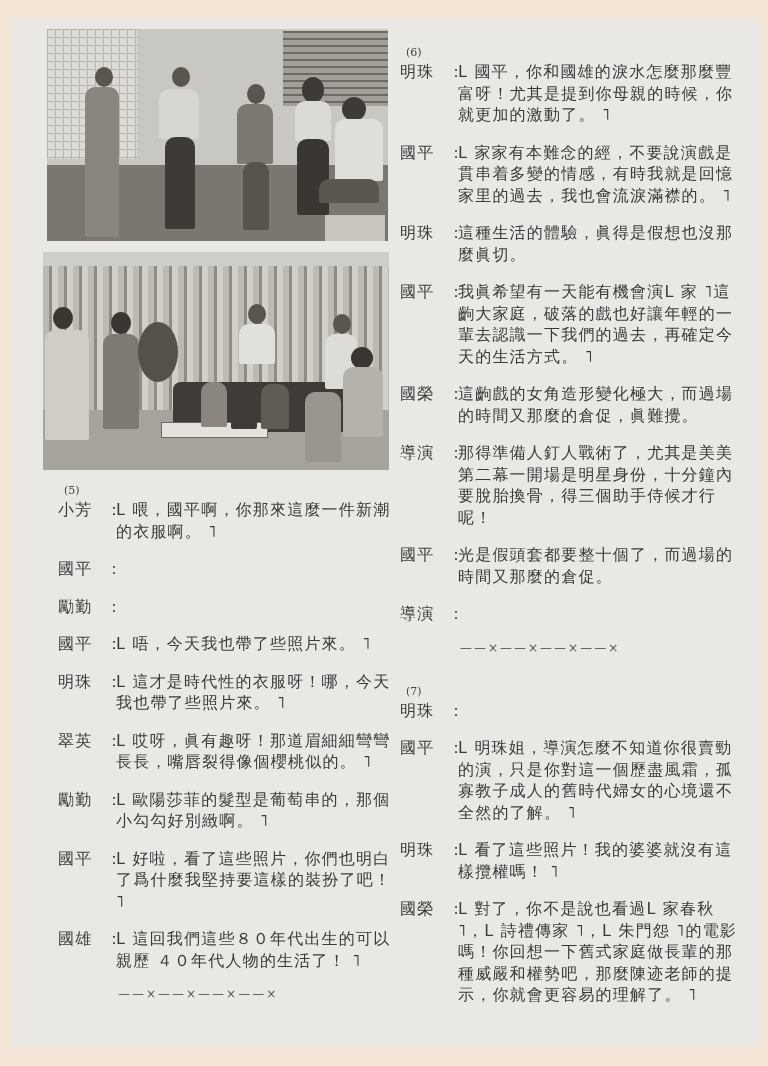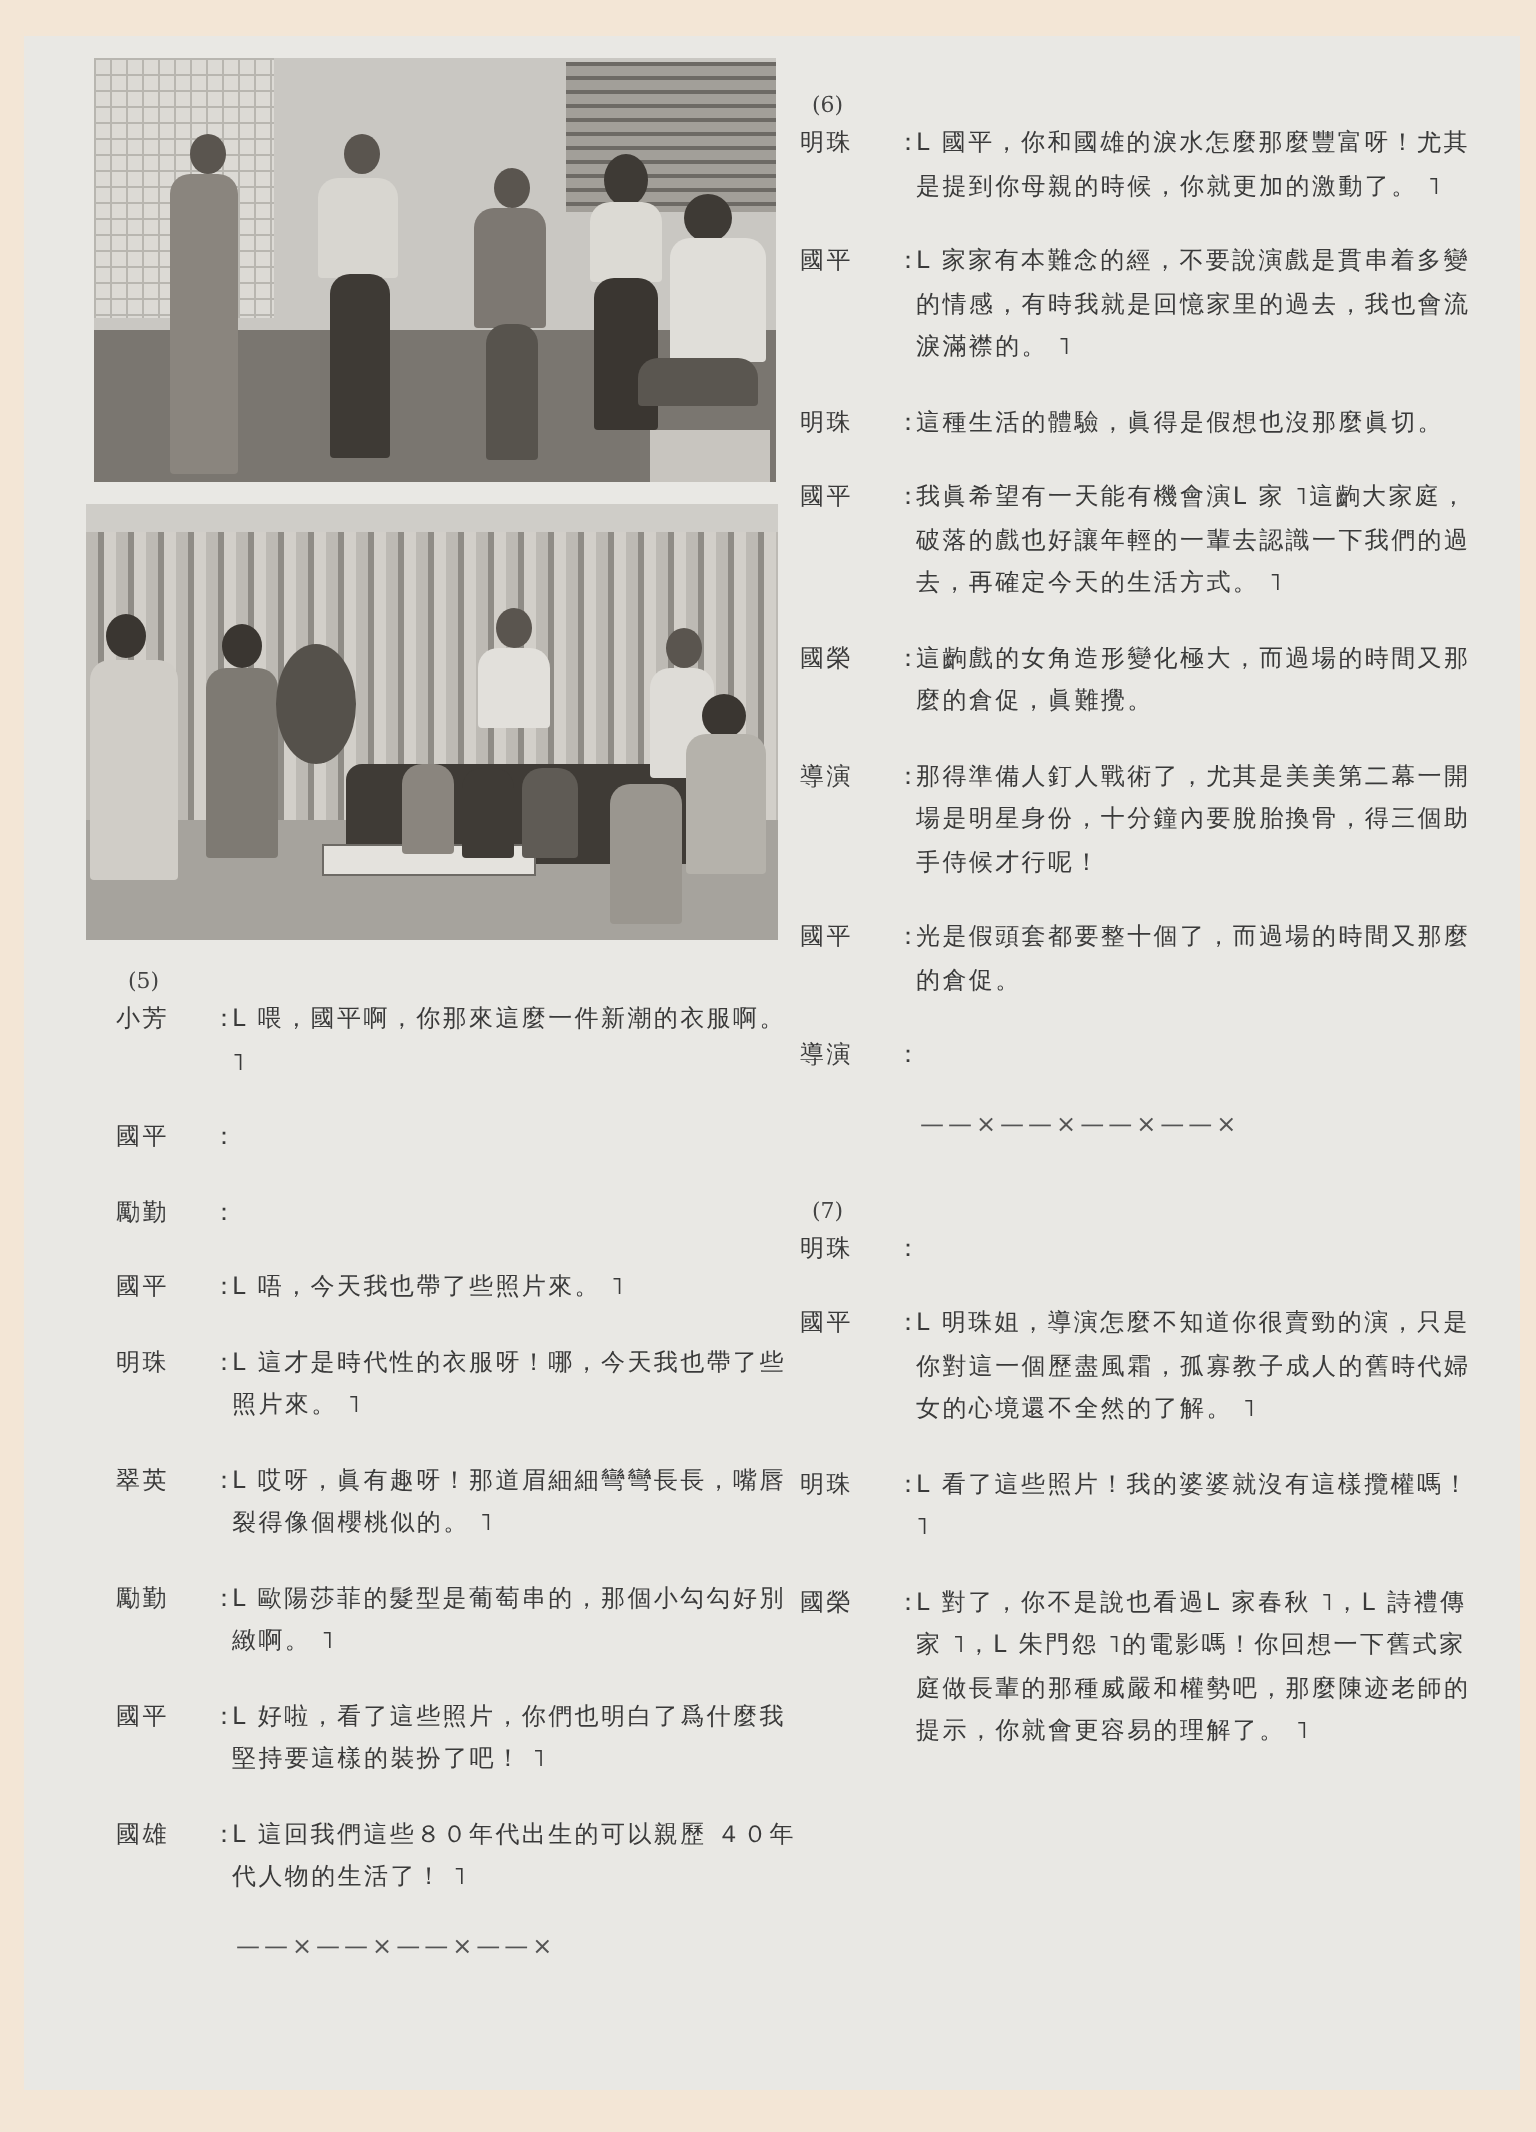--- a/index.html
+++ b/index.html
@@ -39,21 +39,21 @@
   .p2-top { position:absolute; left:0; top:0; width:100%; height:14px; background:#cfcdc8; }
   .p2-floor { position:absolute; left:0; bottom:0; width:100%; height:60px; background:#a6a39d; }
   .p2-sofa { position:absolute; left:130px; top:130px; width:180px; height:50px; background:#3f3b36; border-radius:8px; }
   .p2-table { position:absolute; left:118px; top:170px; width:105px; height:14px; background:#e4e2dd; border:1px solid #6d6a65; }
 
   .col { position: absolute; }
   .col-left { left: 58px; top: 484px; width: 340px; }
   .col-right { left: 400px; top: 46px; width: 340px; }
 
   .scene-label { font-family: "DejaVu Serif", serif; font-size: 11px; color:#444; margin: 0 0 2px 6px; }
-  .line { display: flex; font-size: 12px; line-height: 21.5px; letter-spacing: 1.2px; margin-bottom: 16px; }
+  .line { display: flex; font-size: 16px; line-height: 21.5px; letter-spacing: 1.2px; margin-bottom: 16px; }
   .speaker { flex: 0 0 auto; width: 48px; white-space: nowrap; }
   .colon { flex: 0 0 auto; width: 10px; }
   .speech { flex: 1 1 auto; }
   .divider { font-size: 12px; letter-spacing: 2px; color:#555; padding-left: 60px; margin: 6px 0 30px; }
   .col-left .divider { padding-left: 60px; }
 </style>
 </head>
 <body>
 
 <div class="page"></div>

